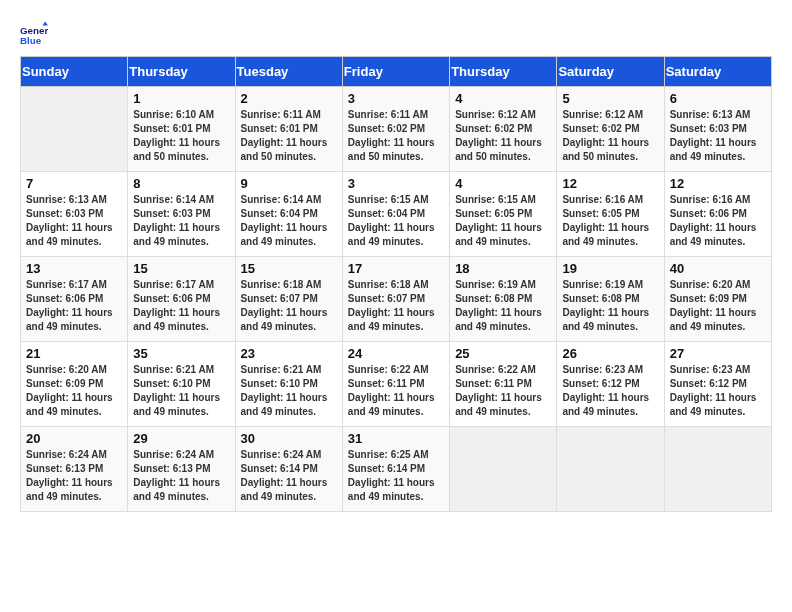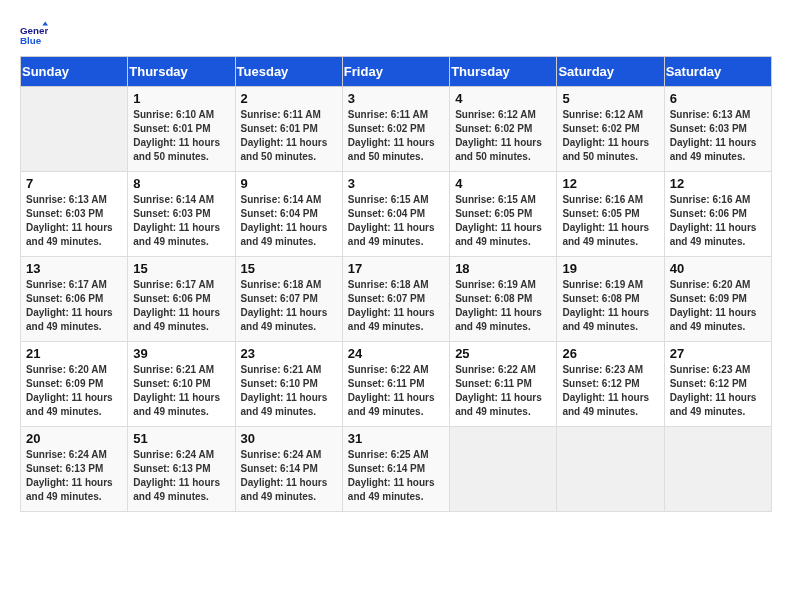--- a/index.html
+++ b/index.html
@@ -207,21 +207,21 @@
           <div class="day-num">40</div>
           <div class="day-info">Sunrise: 6:20 AM<br>Sunset: 6:09 PM<br>Daylight: 11 hours and 49 minutes.</div>
         </td>
       </tr>
       <tr>
         <td>
           <div class="day-num">21</div>
           <div class="day-info">Sunrise: 6:20 AM<br>Sunset: 6:09 PM<br>Daylight: 11 hours and 49 minutes.</div>
         </td>
         <td>
-          <div class="day-num">39</div>
+          <div class="day-num">35</div>
           <div class="day-info">Sunrise: 6:21 AM<br>Sunset: 6:10 PM<br>Daylight: 11 hours and 49 minutes.</div>
         </td>
         <td>
           <div class="day-num">23</div>
           <div class="day-info">Sunrise: 6:21 AM<br>Sunset: 6:10 PM<br>Daylight: 11 hours and 49 minutes.</div>
         </td>
         <td>
           <div class="day-num">24</div>
           <div class="day-info">Sunrise: 6:22 AM<br>Sunset: 6:11 PM<br>Daylight: 11 hours and 49 minutes.</div>
         </td>
@@ -237,21 +237,21 @@
           <div class="day-num">27</div>
           <div class="day-info">Sunrise: 6:23 AM<br>Sunset: 6:12 PM<br>Daylight: 11 hours and 49 minutes.</div>
         </td>
       </tr>
       <tr>
         <td>
           <div class="day-num">20</div>
           <div class="day-info">Sunrise: 6:24 AM<br>Sunset: 6:13 PM<br>Daylight: 11 hours and 49 minutes.</div>
         </td>
         <td>
-          <div class="day-num">51</div>
+          <div class="day-num">29</div>
           <div class="day-info">Sunrise: 6:24 AM<br>Sunset: 6:13 PM<br>Daylight: 11 hours and 49 minutes.</div>
         </td>
         <td>
           <div class="day-num">30</div>
           <div class="day-info">Sunrise: 6:24 AM<br>Sunset: 6:14 PM<br>Daylight: 11 hours and 49 minutes.</div>
         </td>
         <td>
           <div class="day-num">31</div>
           <div class="day-info">Sunrise: 6:25 AM<br>Sunset: 6:14 PM<br>Daylight: 11 hours and 49 minutes.</div>
         </td>

